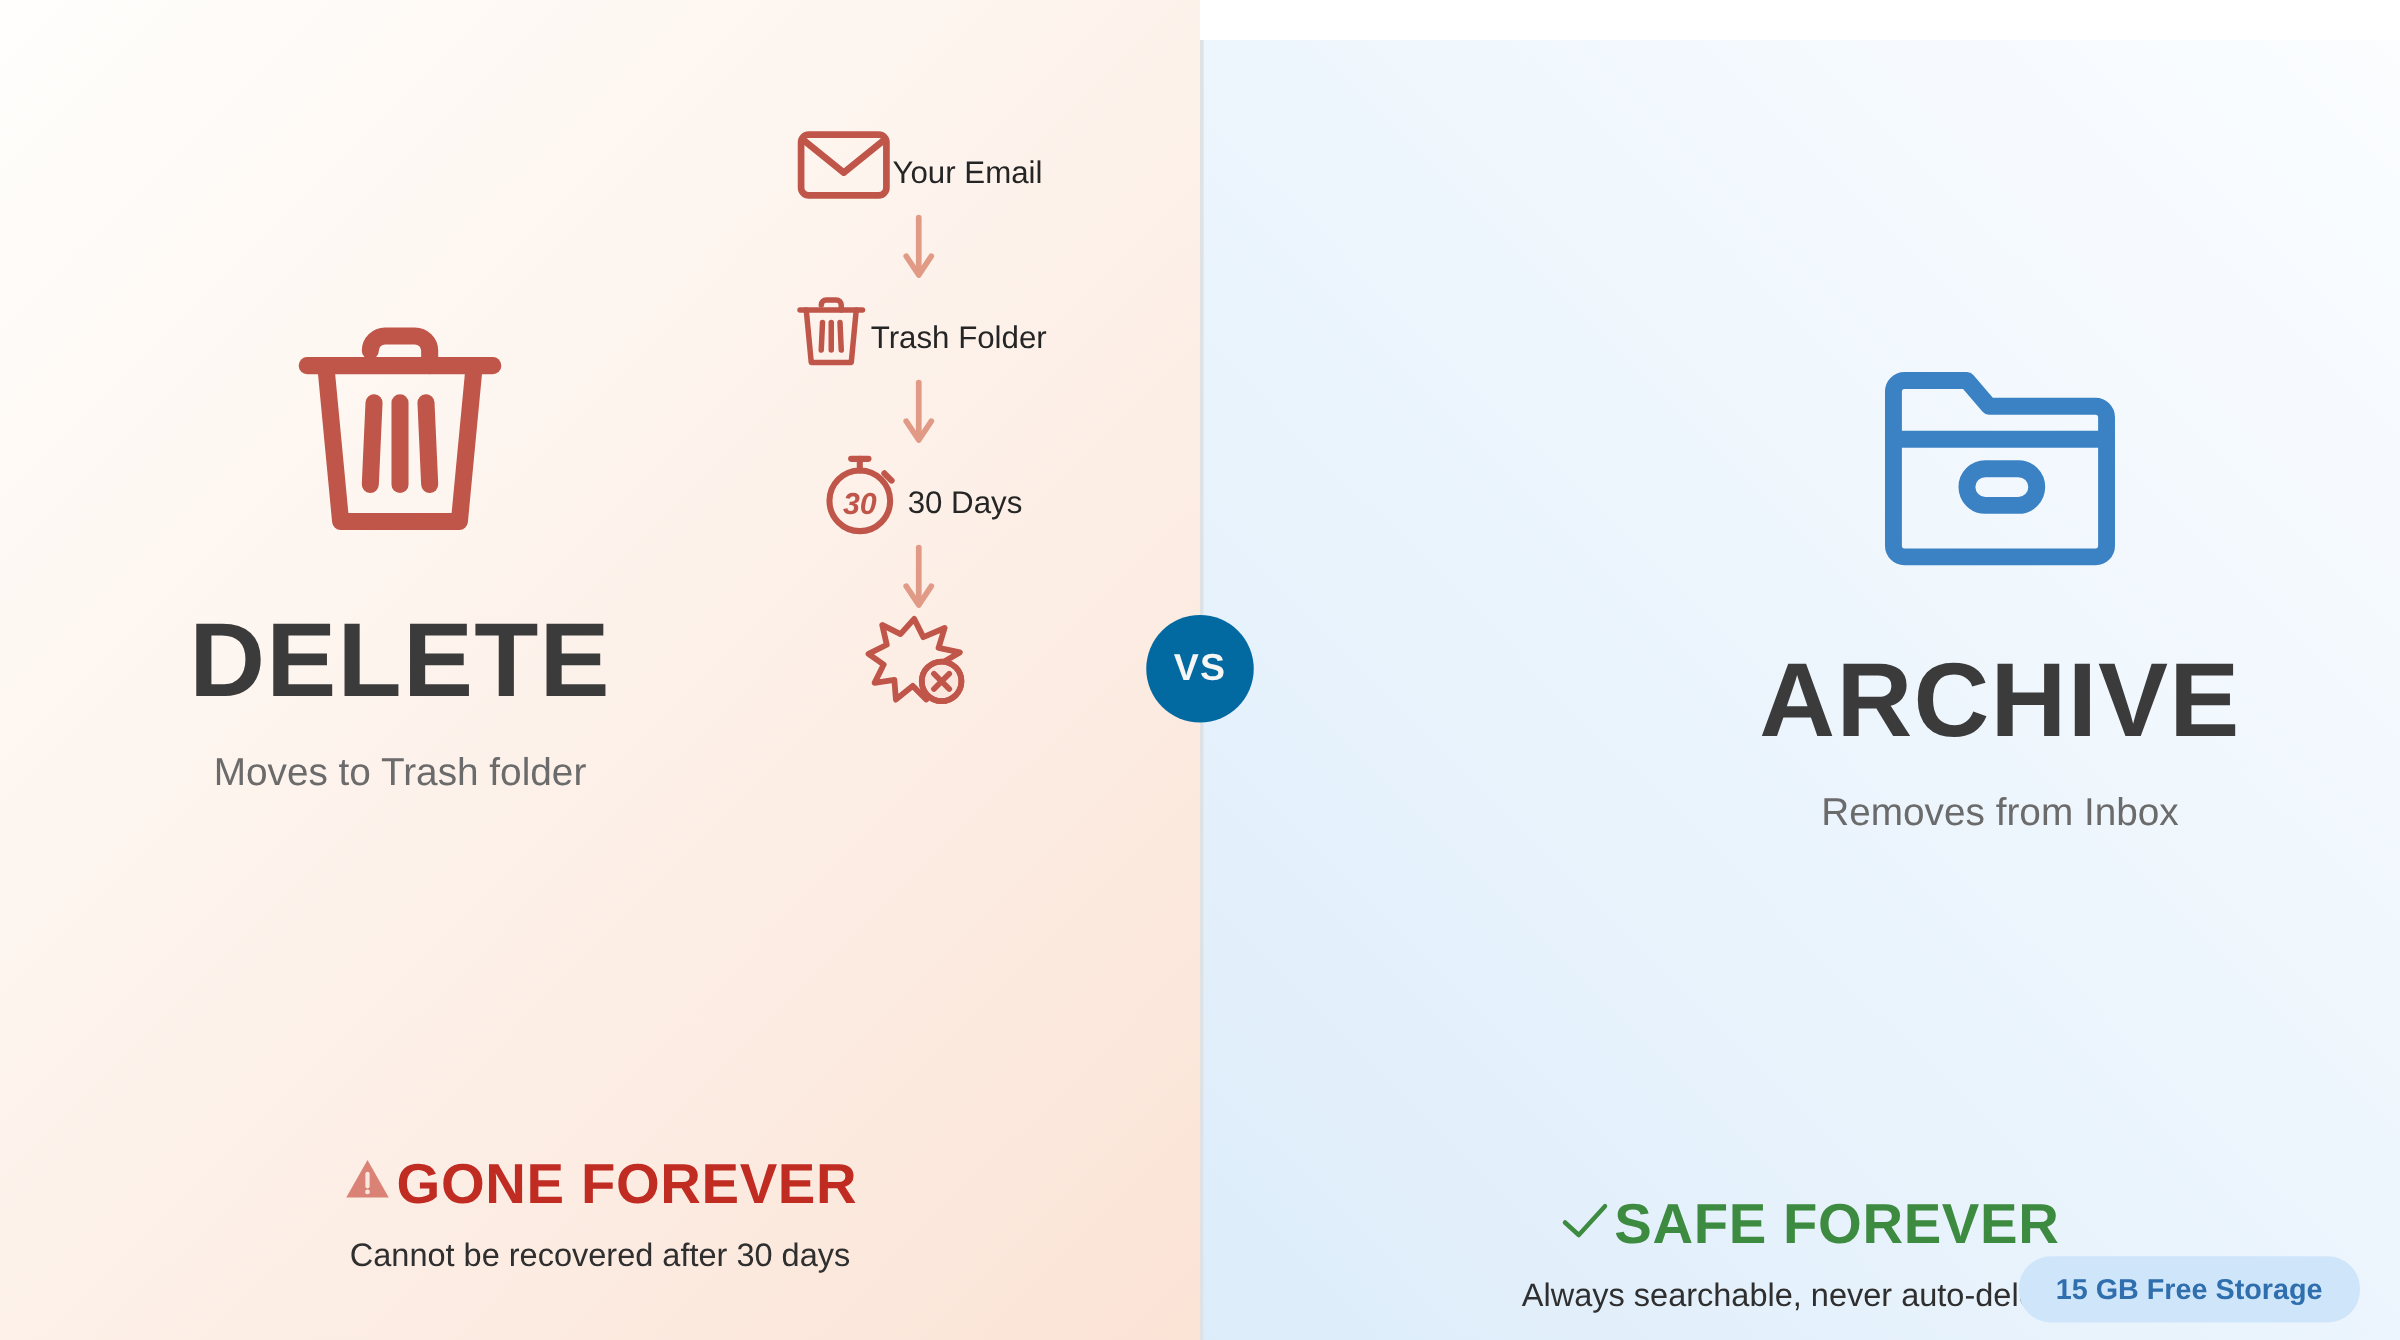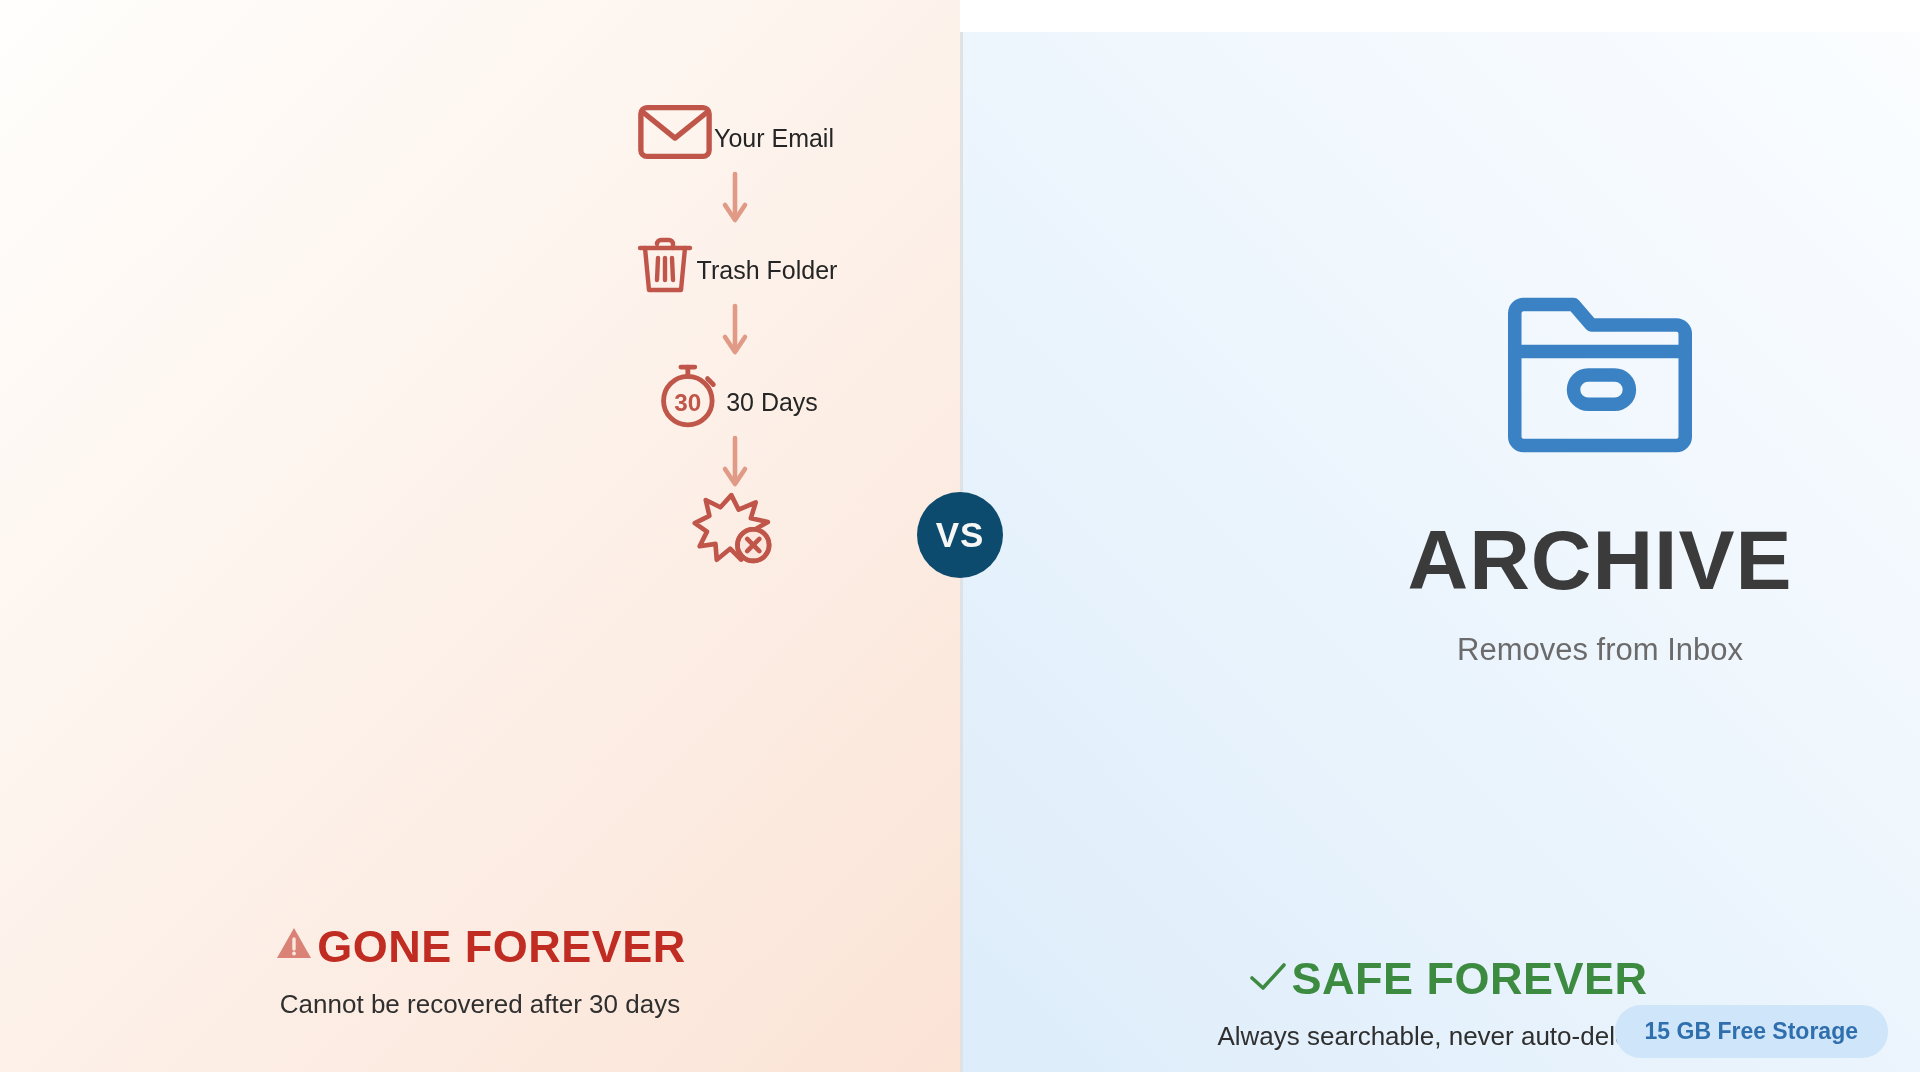--- a/index.html
+++ b/index.html
@@ -61,39 +61,39 @@
     position:absolute;
     top:96px;
     width:300px;
     display:flex;
     flex-direction:column;
     align-items:center;
   }
   .flow-left  { left:585px; }
 
   .flow-step { display:flex; flex-direction:row; align-items:center; }
-  .flow-icon { display:flex; align-items:center; justify-content:center; height:72px; }
+  .flow-icon { display:flex; align-items:center; justify-content:center; height:72px;font-style:italic; }
   .flow-label {
     font-size:25px;
     color:#252525;
     margin-top:12px;
     white-space:nowrap;
   }
   .flow-arrow { height:60px; display:flex; align-items:center; justify-content:center; }
 
   
   .vs-badge {
     position:absolute;
     left:917px; top:492px;
     width:86px; height:86px;
     border-radius:50%;
-    background:#0c4a6e;
+    background:#0369a1;
     display:flex; align-items:center; justify-content:center;
     color:#f6f6f4;
-    font-size:35px; font-weight:bold;
+    font-size:30px; font-weight:bold;
     letter-spacing:1px;
     z-index:5;
   }
 
   
   .verdict {
     position:absolute;
     bottom:52px;
     width:100%;
     text-align:center;
@@ -127,20 +127,34 @@
     white-space:nowrap;
   }
 </style>
 </head>
 <body>
 
 <div id="infographic">
 
   <section class="panel panel-delete">
 
+    <div class="hero hero-left">
+      <div class="hero-icon">
+        <svg width="190" height="190" viewBox="0 0 64 64" fill="none" stroke="#c0564a" stroke-width="4.6" stroke-linecap="round" stroke-linejoin="round">
+          <path d="M24 12 a4 4 0 0 1 4-4 h8 a4 4 0 0 1 4 4 v4"></path>
+          <line x1="7" y1="16" x2="57" y2="16"></line>
+          <path d="M12 16 L16 58 h32 L52 16"></path>
+          <line x1="25" y1="26" x2="24" y2="48"></line>
+          <line x1="32" y1="26" x2="32" y2="48"></line>
+          <line x1="39" y1="26" x2="40" y2="48"></line>
+        </svg>
+      </div>
+      <div class="hero-title">DELETE</div>
+      <div class="hero-sub">Moves to Trash folder</div>
+    </div>
 
     <div class="flow flow-left">
 
       <div class="flow-step">
         <div class="flow-icon">
           <svg width="78" height="62" viewBox="0 0 64 50" fill="none" stroke="#c0564a" stroke-width="4.4" stroke-linecap="round" stroke-linejoin="round">
             <rect x="4" y="5" width="56" height="40" rx="5"></rect>
             <path d="M6 9 L32 30 L58 9"></path>
           </svg>
         </div>

